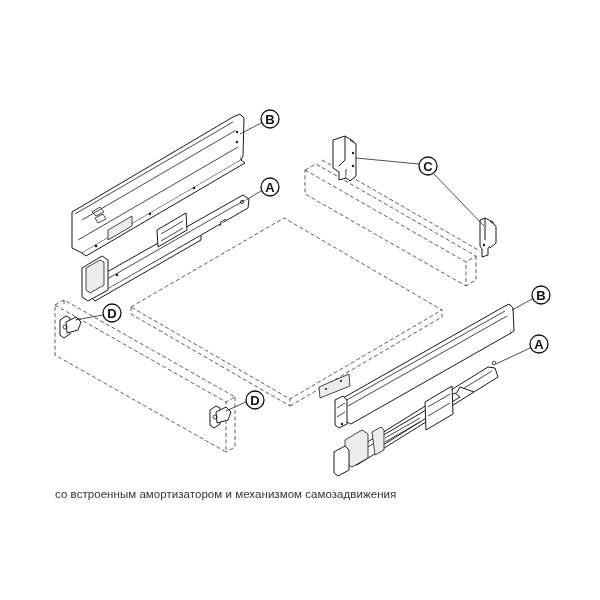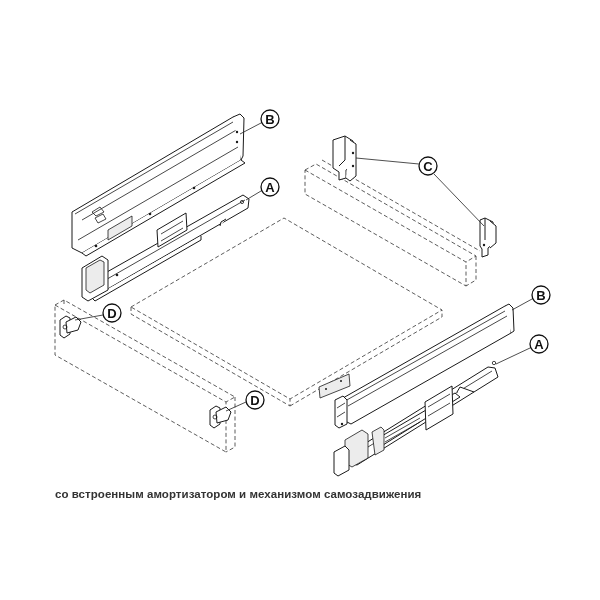--- a/index.html
+++ b/index.html
@@ -1,18 +1,18 @@
 <!DOCTYPE html>
 <html><head>
 <meta charset="utf-8">
 <style>
   html, body { margin:0; padding:0; background:#ffffff; }
   body { width:600px; height:600px; position:relative; overflow:hidden; font-family:"Liberation Sans", sans-serif; }
   #diagram { position:absolute; left:0; top:0; width:600px; height:600px; }
-  .caption { position:absolute; left:55px; top:488px; font-size:11.5px; color:#333333; white-space:nowrap; letter-spacing:0.05px;font-weight:bold; }
+  .caption { position:absolute; left:55px; top:488px; font-size:11.5px; color:#333333; white-space:nowrap; letter-spacing:0.05px; }
   .callout-text { font-family:"Liberation Sans", sans-serif; font-weight:bold; font-size:13px; fill:#111; }
 </style>
 </head>
 <body>
 
 <svg id="diagram" viewBox="0 0 600 600" xmlns="http://www.w3.org/2000/svg">
   <defs>
     <style>
       .ln { stroke:#1a1a1a; stroke-width:1; fill:#fff; stroke-linejoin:round; }
       .ln2 { stroke:#1a1a1a; stroke-width:0.8; fill:none; }

